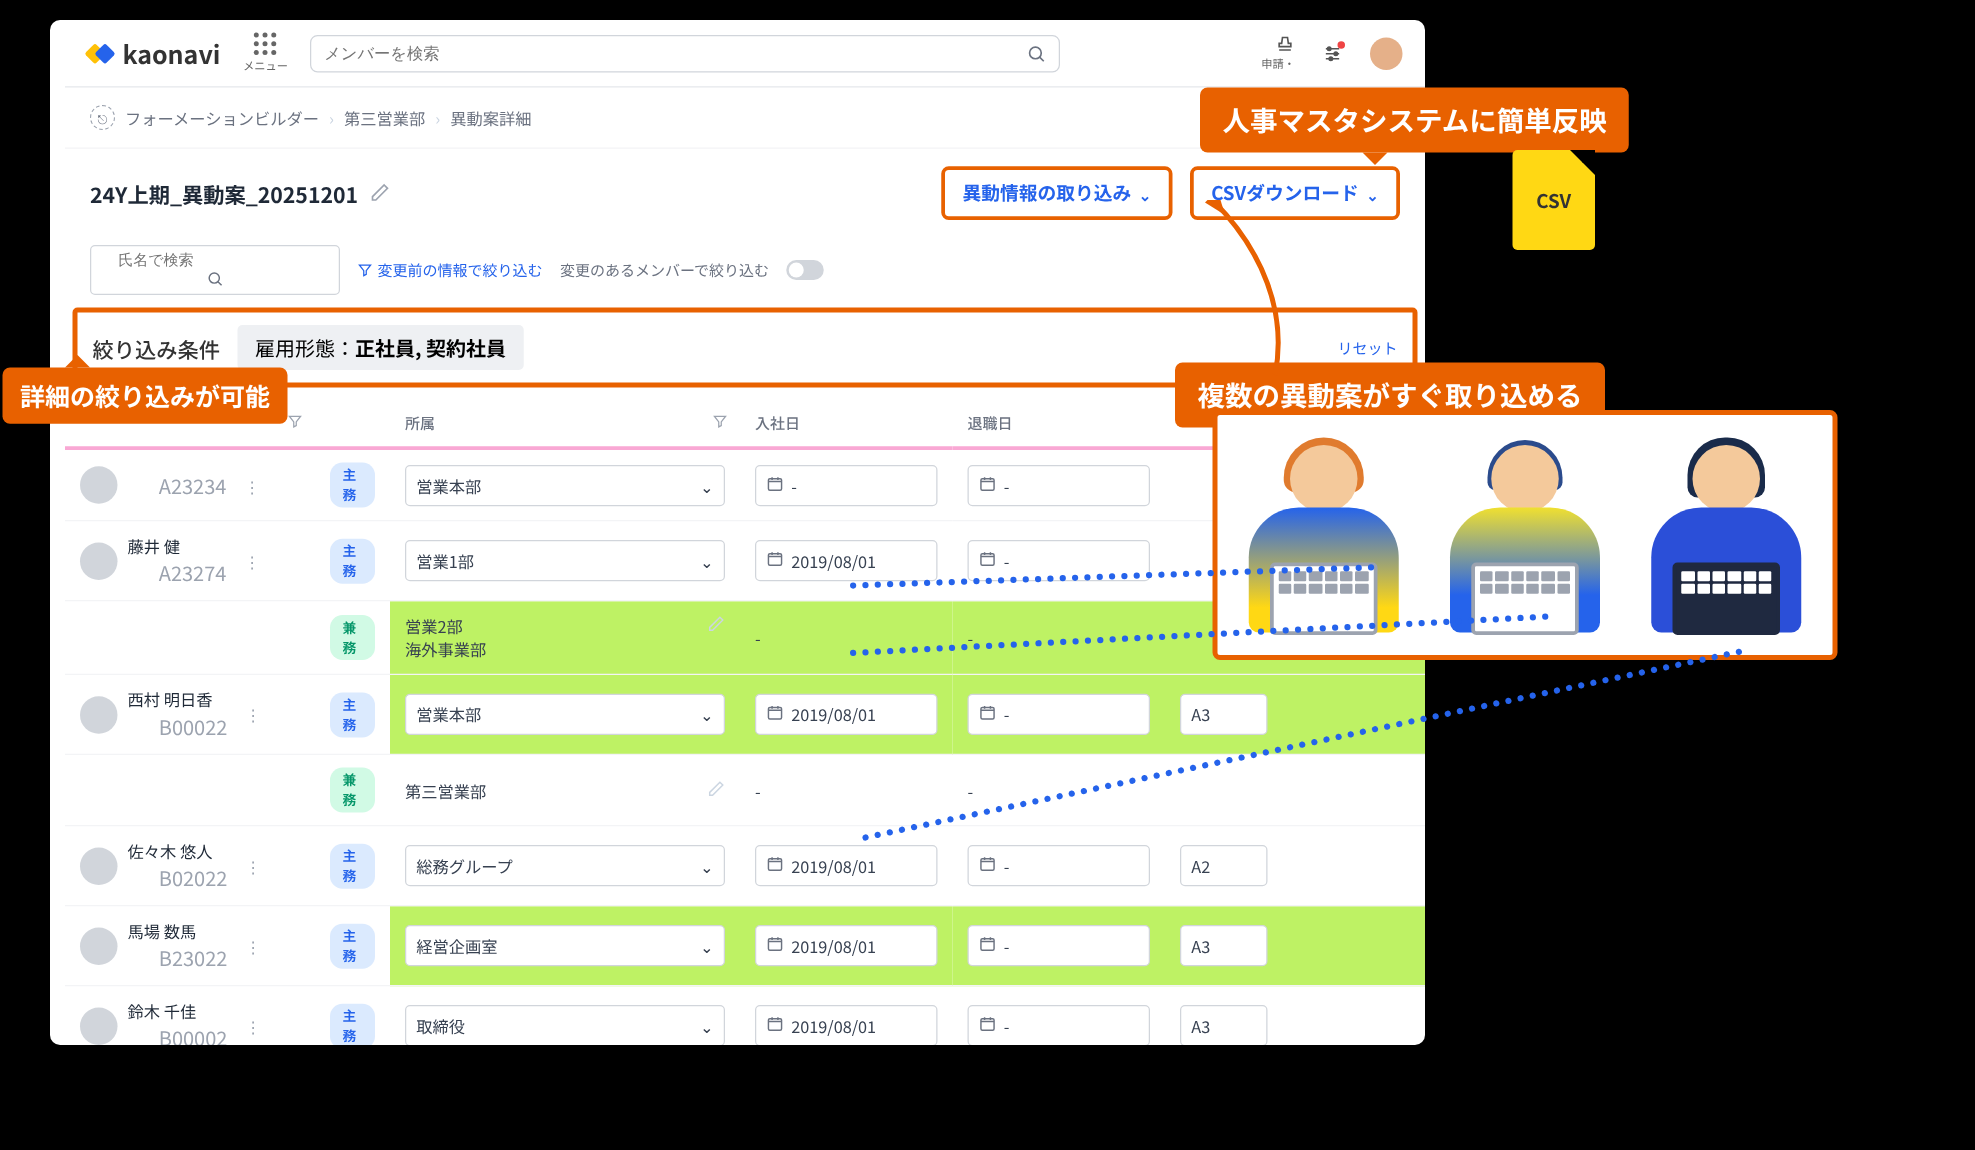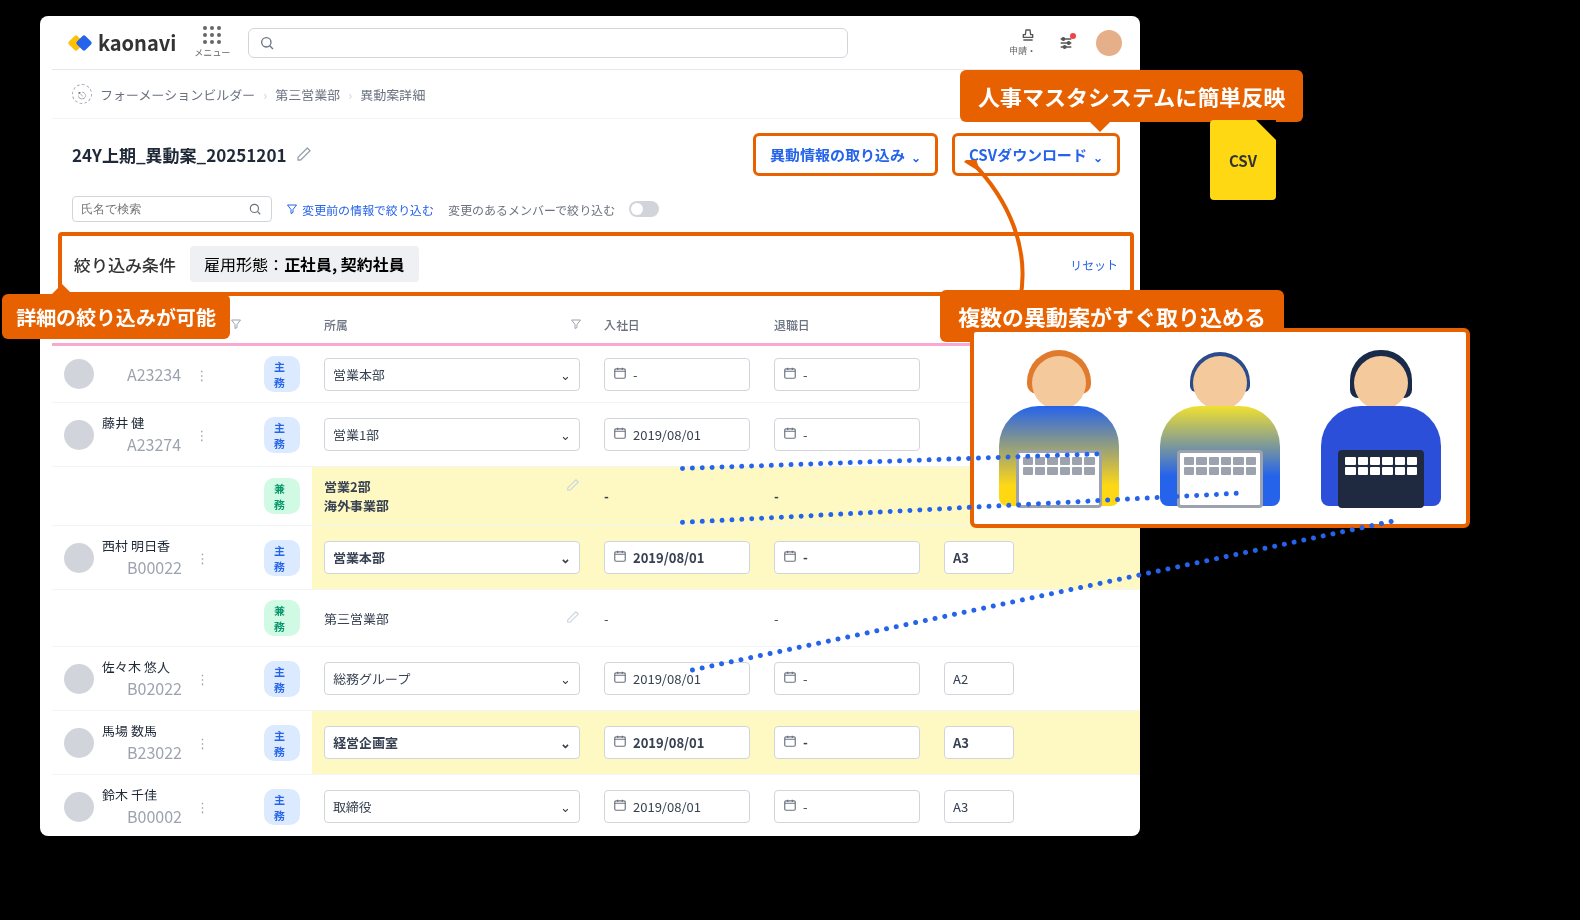--- a/index.html
+++ b/index.html
@@ -21,35 +21,35 @@
 .breadcrumb { display: flex; align-items: center; gap: 8px; padding: 14px 20px; font-size: 13px; color: #6b7280; border-bottom: 1px solid #f3f4f6; }
 .breadcrumb .fb-ico { width: 20px; height: 20px; border-radius: 50%; border: 1px dashed #9ca3af; display: flex; align-items: center; justify-content: center; font-size: 10px; }
 .breadcrumb .sep { color: #cbd5e1; }
 .title-row { display: flex; align-items: center; padding: 14px 20px; gap: 10px; }
 .title-row h1 { font-size: 17px; font-weight: 700; color: #1f2937; }
 .pencil { color: #9ca3af; cursor: pointer; }
 .title-actions { margin-left: auto; display: flex; gap: 14px; }
 .btn-outline-blue { border: 3px solid #e86100; background: #fff; color: #2563eb; font-weight: 700; padding: 8px 14px; border-radius: 6px; display: flex; align-items: flex-end; gap: 6px; cursor: pointer; font-size: 15px; }
 .chev { font-size: 12px; }
 .filter-row1 { display: flex; align-items: center; padding: 6px 20px; gap: 14px; font-size: 12px; color: #6b7280; }
-.mini-search { width: 200px; border: 1px solid #d1d5db; border-radius: 4px; padding: 4px 8px; display: flex; align-items: center; }
+.mini-search { width: 200px; border: 1px solid #d1d5db; border-radius: 4px; padding: 4px 8px; display: flex; align-items: center; flex-direction: column; }
 .mini-search input { flex: 1; border: none; outline: none; font-size: 12px; }
 .funnel-link { color: #2563eb; display: flex; align-items: center; gap: 4px; cursor: pointer; }
 .toggle { width: 30px; height: 16px; background: #d1d5db; border-radius: 8px; position: relative; }
 .toggle::after { content: ""; width: 12px; height: 12px; background: #fff; border-radius: 50%; position: absolute; top: 2px; left: 2px; }
 .filter-box { margin: 4px 6px 10px 6px; border: 4px solid #e86100; border-radius: 4px; padding: 10px 12px; display: flex; align-items: center; gap: 14px; position: relative; }
 .filter-label { font-size: 17px; font-weight: 500; color: #333; }
 .chip { background: #eef0f3; padding: 6px 14px; border-radius: 4px; font-size: 16px; }
 .chip b { font-weight: 700; }
 .reset { margin-left: auto; color: #2563eb; font-size: 12px; cursor: pointer; }
 .table { width: 100%; border-collapse: collapse; }
 .table th { text-align: left; font-size: 12px; color: #6b7280; font-weight: 500; padding: 10px 12px; border-bottom: 3px solid #f9a8d4; background: #fff; position: relative; }
 .th-funnel { position: absolute; right: 10px; top: 10px; color: #9ca3af; }
 .table td { padding: 10px 12px; border-bottom: 1px solid #f3f4f6; font-size: 13px; color: #374151; vertical-align: middle; }
-.row-hl td:nth-child(n+3) { background: #fef9c3; font-weight: bold; }
+.row-hl td:nth-child(n+3) { background: #bef264; }
 .mem { display: flex; align-items: center; gap: 8px; }
 .avatar { width: 30px; height: 30px; border-radius: 50%; background: #d1d5db; }
 .mem .info .name { font-size: 13px; color: #1f2937; }
 .mem .info .id { font-size: 16px; color: #9ca3af; margin-left: 25px; }
 .kebab { color: #9ca3af; cursor: pointer; padding: 0 6px; }
 .badge { display: inline-block; padding: 2px 10px; border-radius: 10px; font-size: 11px; font-weight: 600; }
 .badge-main { background: #dbeafe; color: #2563eb; }
 .badge-sub { background: #d1fae5; color: #059669; }
 .sel { width: 100%; border: 1px solid #d1d5db; border-radius: 4px; padding: 6px 8px; display: flex; align-items: center; justify-content: space-between; background: #fff; font-size: 13px; cursor: pointer; }
 .date-cell { display: flex; align-items: center; gap: 6px; border: 1px solid #d1d5db; border-radius: 4px; padding: 6px 8px; background: #fff; }
@@ -101,20 +101,21 @@
           <span></span>
           <span></span>
           <span></span>
           <span></span>
           <span></span>
           <span></span>
         </div>
       <span>メニュー</span>
     </div>
     <div class="search-global">
+      <input placeholder="メンバーを検索" style="">
       <span class="ico">
         <svg viewBox="0 0 24 24" width="16" height="16" fill="none" stroke="currentColor" stroke-width="2">
             <circle cx="11" cy="11" r="7"></circle>
             <path d="m21 21-5-5"></path>
           </svg>
       </span>
     </div>
     <div class="topbar-right">
       <div class="item">
         <span class="ico">

